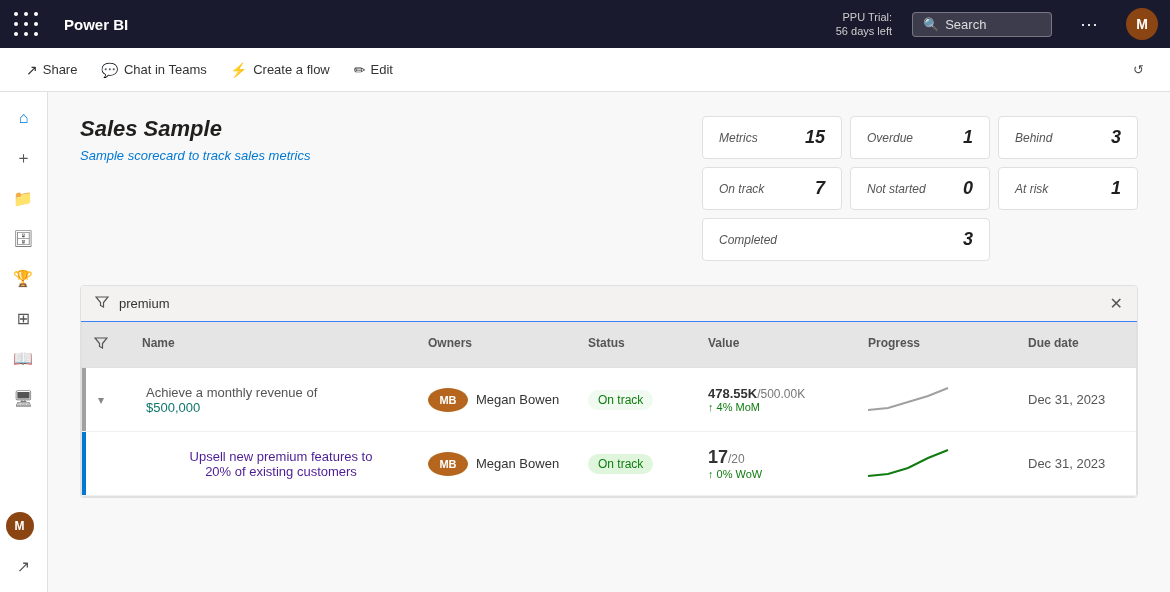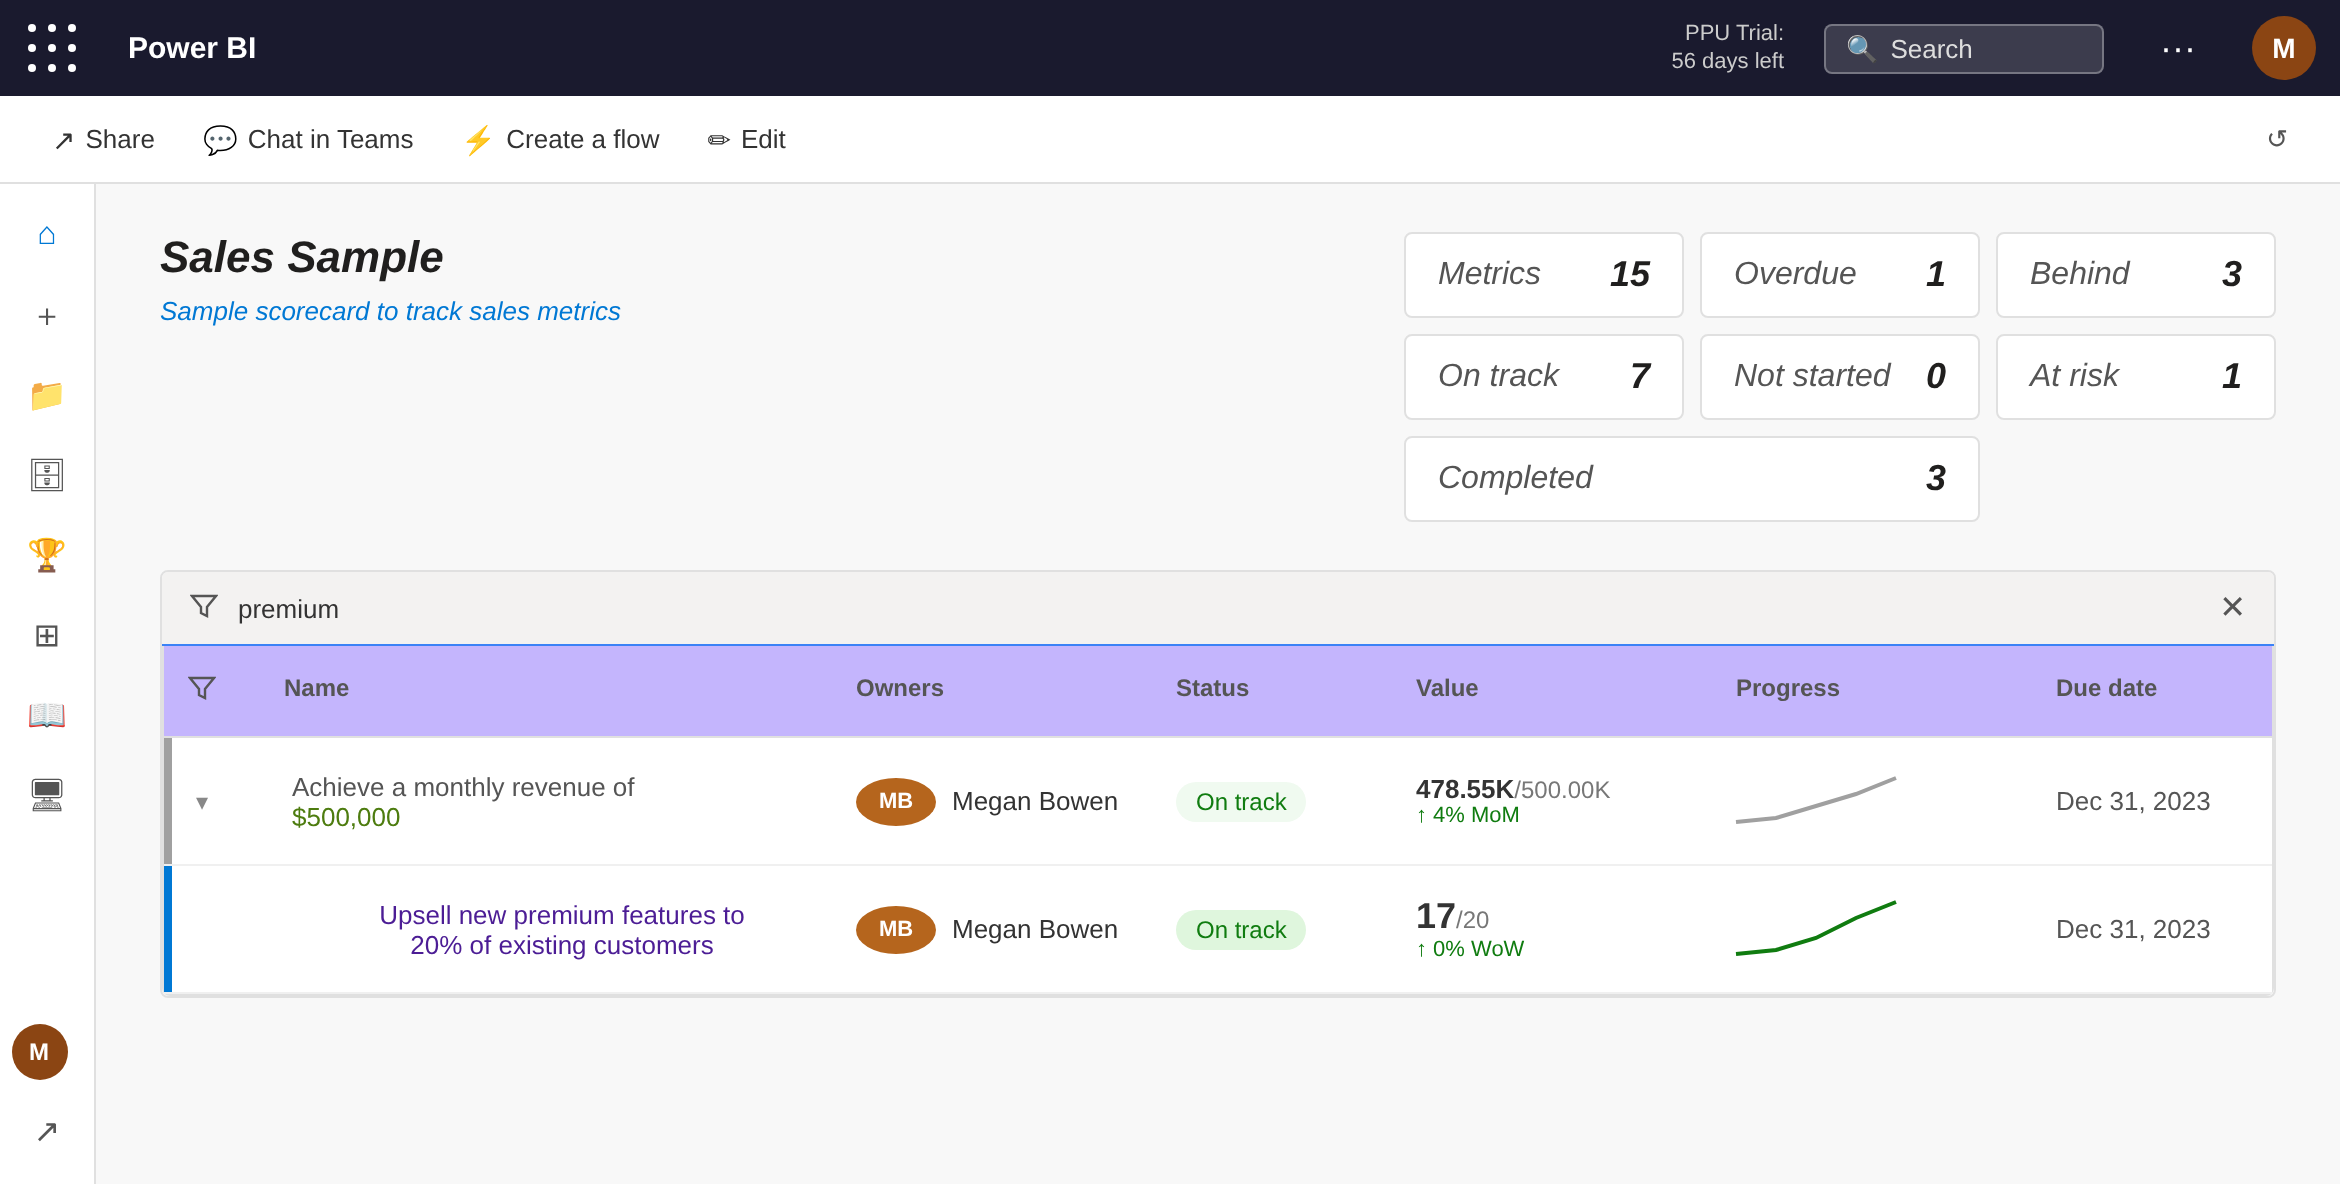--- a/index.html
+++ b/index.html
@@ -123,21 +123,21 @@
     .metric-card {
       background: white;
       border: 1px solid #e0e0e0;
       border-radius: 4px;
       padding: 10px 16px;
       display: flex;
       align-items: center;
       justify-content: space-between;
       min-width: 120px;
     }
-    .metric-label { font-size: 16px; color: #555; }
+    .metric-label { font-size: 12px; color: #555; }
     .metric-value { font-size: 18px; font-weight: 600; color: #201f1e; }
     .filter-icon { color: #555; font-size: 14px; margin-right: 10px; }
     .filter-tag {
       font-size: 13px; color: #333;
     }
     .filter-close {
       margin-left: auto; cursor: pointer; color: #555; font-size: 16px;
     }
 
     
@@ -146,40 +146,40 @@
       background: white;
       border: 1px solid #e0e0e0;
       border-radius: 0 0 4px 4px;
       border-top: none;
     }
     .table-header {
       display: grid;
       grid-template-columns: 48px 1fr 160px 120px 160px 160px 120px;
       padding: 8px 0;
       border-bottom: 1px solid #e0e0e0;
-      background: #c4b5fd;
+      background: #e5e5e5;
     }
     .th {
       font-size: 12px; font-weight: 600; color: #555;
       padding: 6px 12px;
     }
     .table-row {
       display: grid;
       grid-template-columns: 48px 1fr 160px 120px 160px 160px 120px;
       border-bottom: 1px solid #f0f0f0;
       align-items: center;
       min-height: 64px;
       background: white;
       position: relative;
     }
     .td { padding: 8px 12px; font-size: 13px; color: #333; }
     .td-name { padding-left: 16px; }
     .row-name-main { font-size: 13px; color: #555; }
     .row-name-link { font-size: 13px; color: #4c1d95; cursor: pointer; text-align: center; }
-    .row-name-sub { font-size: 13px; color: #4d7c0f; }
+    .row-name-sub { font-size: 13px; color: #0f766e; }
 
     .owner-cell { display: flex; align-items: center; gap: 8px; }
     .owner-avatar {
       width: 40px; height: 24px; border-radius: 50%;
       overflow: hidden; display: flex; align-items: center; justify-content: center;
       font-size: 11px; color: white; font-weight: bold; flex-shrink: 0;
     }
 
     .status-badge {
       display: inline-block;

